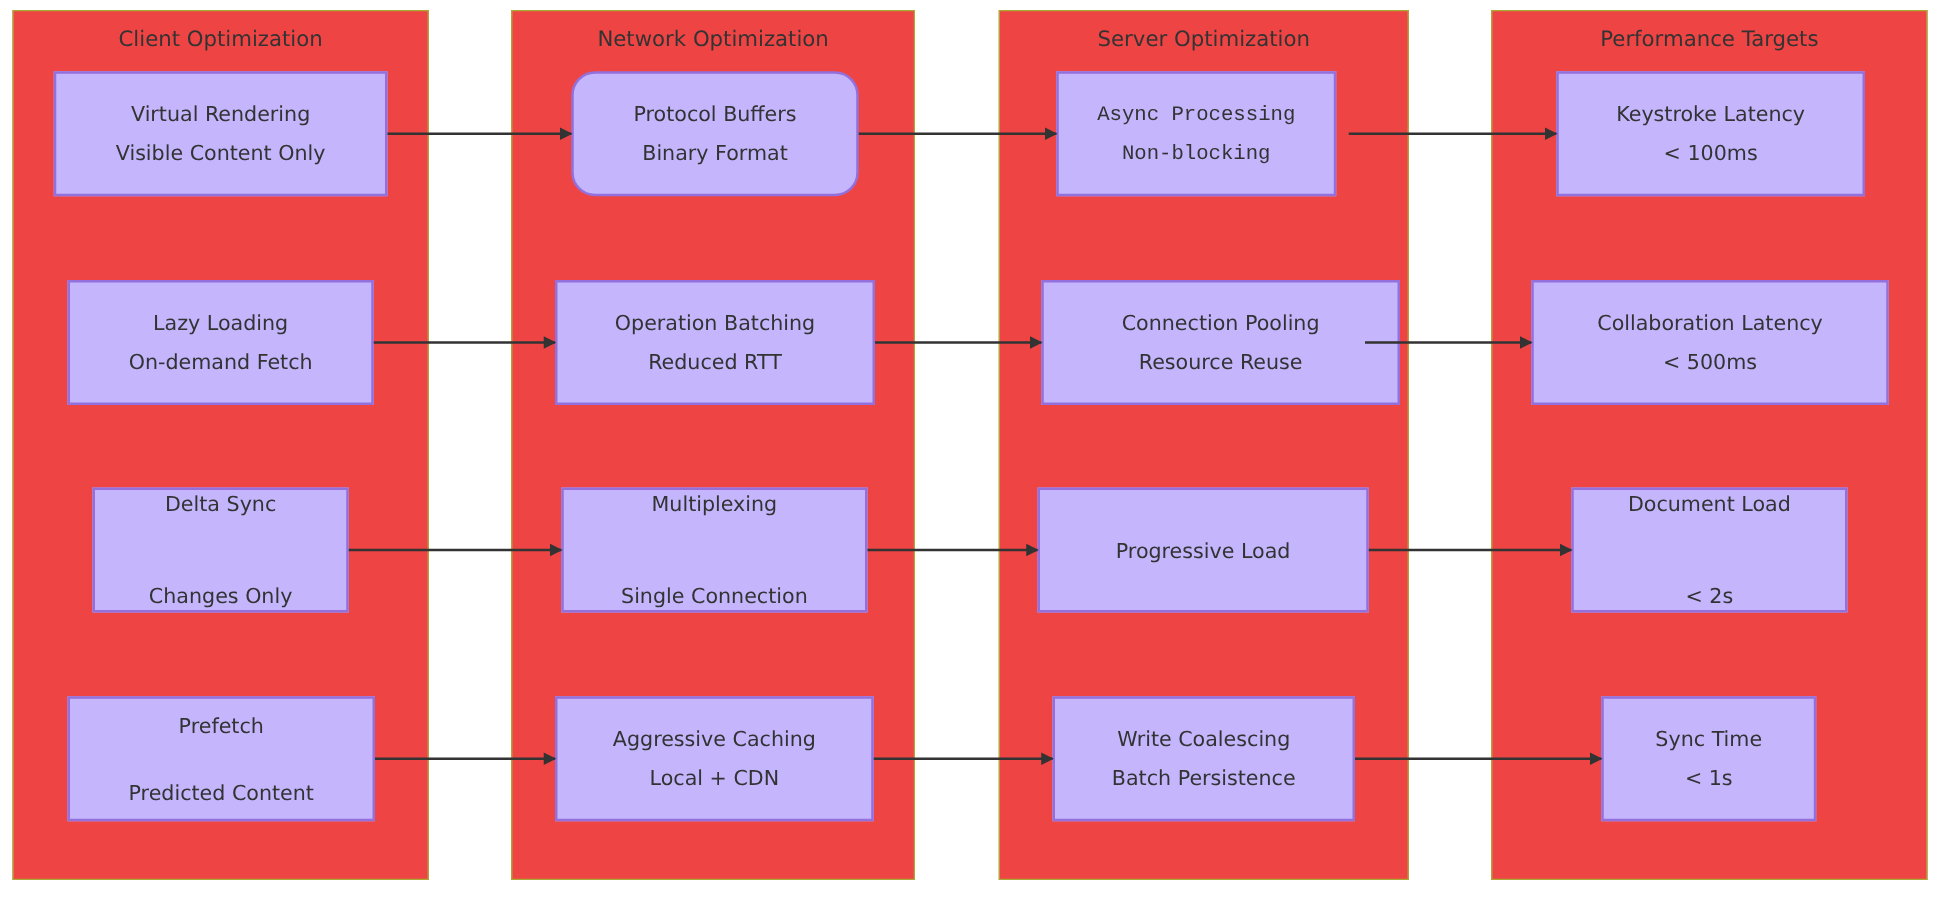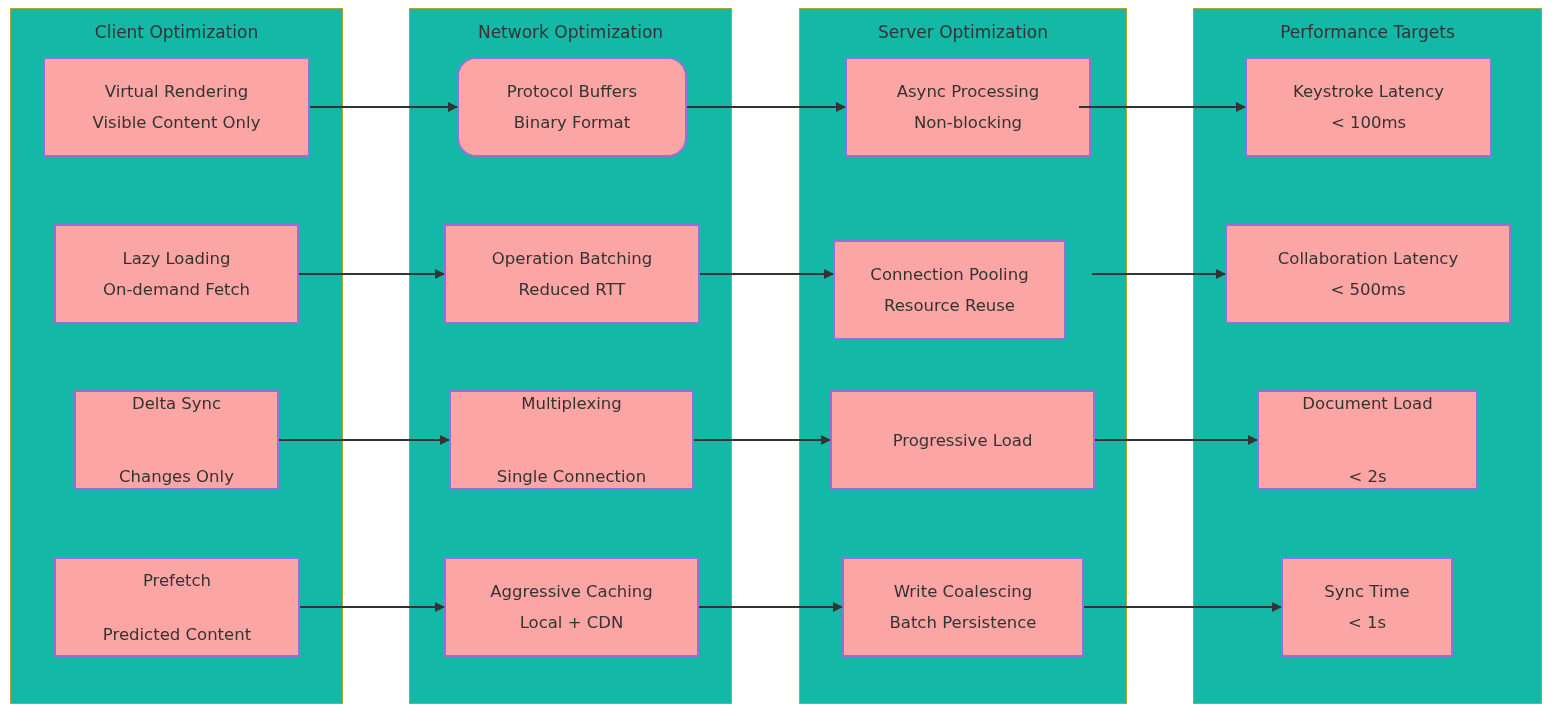--- a/index.html
+++ b/index.html
@@ -11,37 +11,37 @@
     position: relative;
     width: 1568px;
     height: 724px;
     background: #ffffff;
     overflow: hidden;
   }
   .cluster {
     position: absolute;
     top: 8px;
     height: 696px;
-    background: #14b8a6;
+    background: #ef4444;
     border: 1px solid #aaaa33;
   }
   .cluster-title {
     position: absolute;
     top: 13px;
     left: 0;
     width: 100%;
     text-align: center;
     font-size: 17px;
     color: #333333;
     white-space: nowrap;
   }
   .node {
     position: absolute;
     height: 100px;
-    background: #fca5a5;
+    background: #c4b5fd;
     border: 2px solid #9370DB;
     display: flex;
     flex-direction: column;
     align-items: center;
     justify-content: center;
     text-align: center;
   }
   .node-line {
     font-size: 16.5px;
     line-height: 31px;
@@ -75,22 +75,22 @@
   .r4 { top: 557px; }
   
   .n-c1r1 { left: 43px;   width: 267px; }
   .n-c1r2 { left: 54px;   width: 245px; }
   .n-c1r3 { left: 74px;   width: 205px; }
   .n-c1r4 { left: 54px;   width: 246px; gap: 23px; }
   .n-c2r1 { left: 457px;  width: 230px; border-radius: 19px; }
   .n-c2r2 { left: 444px;  width: 256px; }
   .n-c2r3 { left: 449px;  width: 245px; }
   .n-c2r4 { left: 444px;  width: 255px; }
-  .n-c3r1 { left: 845px;  width: 246px; }
-  .n-c3r2 { left: 833px;  width: 233px; margin-top: 16px; }
+  .n-c3r1 { left: 845px;  width: 224px; font-family: Liberation Mono, monospace; }
+  .n-c3r2 { left: 833px;  width: 287px; }
   .n-c3r3 { left: 830px;  width: 265px; }
   .n-c3r4 { left: 842px;  width: 242px; }
   .n-c4r1 { left: 1245px; width: 247px; }
   .n-c4r2 { left: 1225px; width: 286px; }
   .n-c4r3 { left: 1257px; width: 221px; }
   .n-c4r4 { left: 1281px; width: 172px; }
   
   .e-r1a { top: 106px; left: 310px;  width: 147px; }
   .e-r1b { top: 106px; left: 687px;  width: 158px; }
   .e-r1c { top: 106px; left: 1079px; width: 166px; }

